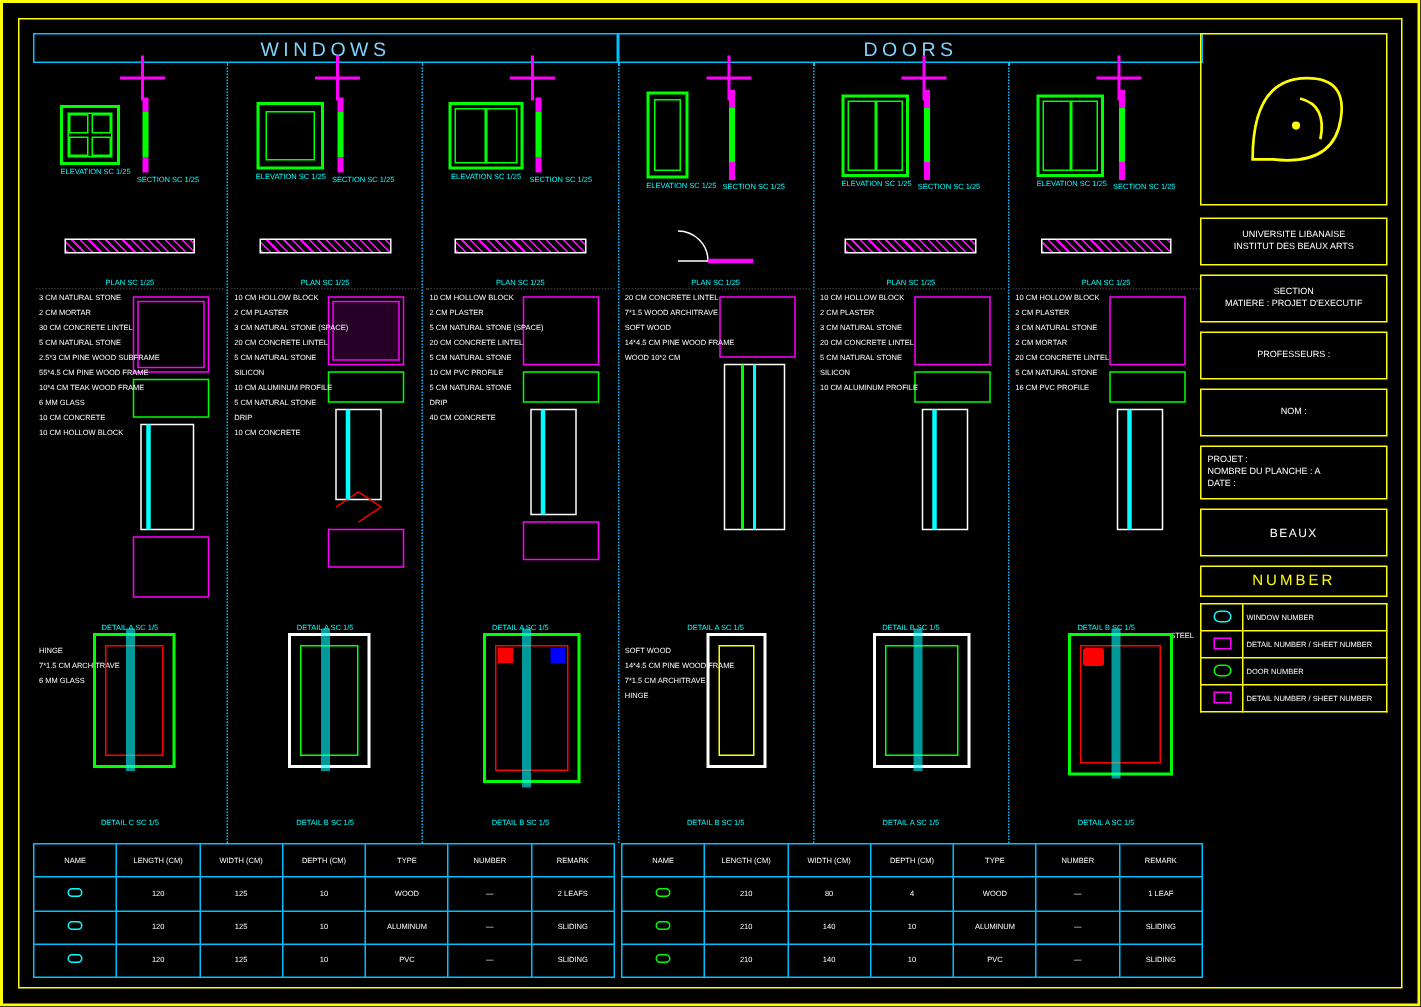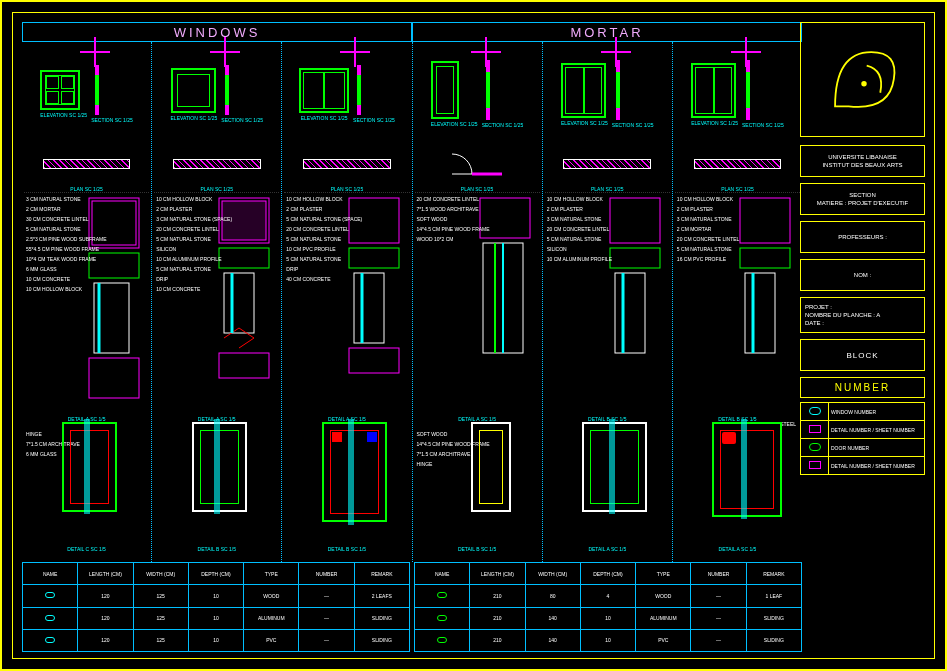--- a/index.html
+++ b/index.html
@@ -3,21 +3,21 @@
 <meta charset="utf-8">
 <style>
   * { box-sizing: border-box; margin: 0; padding: 0; }
   body { background: #000; font-family: Arial, sans-serif; color: #fff; font-size: 8px; overflow: hidden; }
   .canvas { width: 947px; height: 671px; position: relative; background: #000; border: 2px solid #ff0; }
   .inner-frame { position: absolute; inset: 10px; border: 1px solid #ff0; }
   .main-area { position: absolute; left: 20px; top: 20px; width: 780px; height: 630px; }
   .titleblock { position: absolute; right: 20px; top: 20px; width: 125px; height: 630px; }
   
   .sheet-titles { display: flex; height: 20px; }
-  .sheet-title { flex: 1; text-align: center; font-size: 13px; letter-spacing: 3px; color: #f0abfc; border: 1px solid #00bfff; padding: 2px; }
+  .sheet-title { flex: 1; text-align: center; font-size: 13px; letter-spacing: 3px; color: #7dd3fc; border: 1px solid #00bfff; padding: 2px; }
   
   .drawings-area { position: relative; height: 520px; display: flex; }
   .col { flex: 1; border-right: 1px dotted #00bfff; position: relative; padding: 2px; }
   .col:last-child { border-right: none; }
   
   .elev-row { height: 100px; display: flex; gap: 4px; align-items: center; justify-content: center; }
   .elev-box { border: 2px solid #0f0; background: transparent; position: relative; }
   .elev-box.w1 { width: 40px; height: 40px; }
   .elev-box.w2 { width: 45px; height: 45px; }
   .elev-box.w3 { width: 50px; height: 45px; }
@@ -70,21 +70,21 @@
 </head>
 <body>
 
 <div class="canvas">
   <div class="inner-frame"></div>
 
   <div class="main-area">
 
     <div class="sheet-titles">
       <div class="sheet-title">WINDOWS</div>
-      <div class="sheet-title">MORTAR</div>
+      <div class="sheet-title">DOORS</div>
     </div>
 
     <div class="drawings-area">
 
       <div class="col">
         <div class="grid-cross" style="top:-5px; left:45%;"></div>
         <div class="elev-row">
           <div>
             <div class="elev-box w1">
                 <div style="position:absolute;inset:3px;border:1px solid #0f0;display:grid;grid-template:1fr 1fr/1fr 1fr;gap:2px">
@@ -497,21 +497,21 @@
     </div>
     <div class="tb-sec">
       <span>NOM :</span>
     </div>
     <div class="tb-sec" style="text-align:left">
       <span>PROJET :</span>
       <span>NOMBRE DU PLANCHE : A</span>
       <span>DATE :</span>
     </div>
     <div class="tb-sec">
-      <span class="tb-note-title">BLOCK</span>
+      <span class="tb-note-title">BEAUX</span>
     </div>
     <div class="legend-title">NUMBER</div>
     <table class="legend-tbl">
       <tbody>
           <tr>
             <td><span class="lg-sym"></span></td>
             <td>WINDOW NUMBER</td>
           </tr>
       <tr>
             <td><span class="lg-sym s"></span></td>

